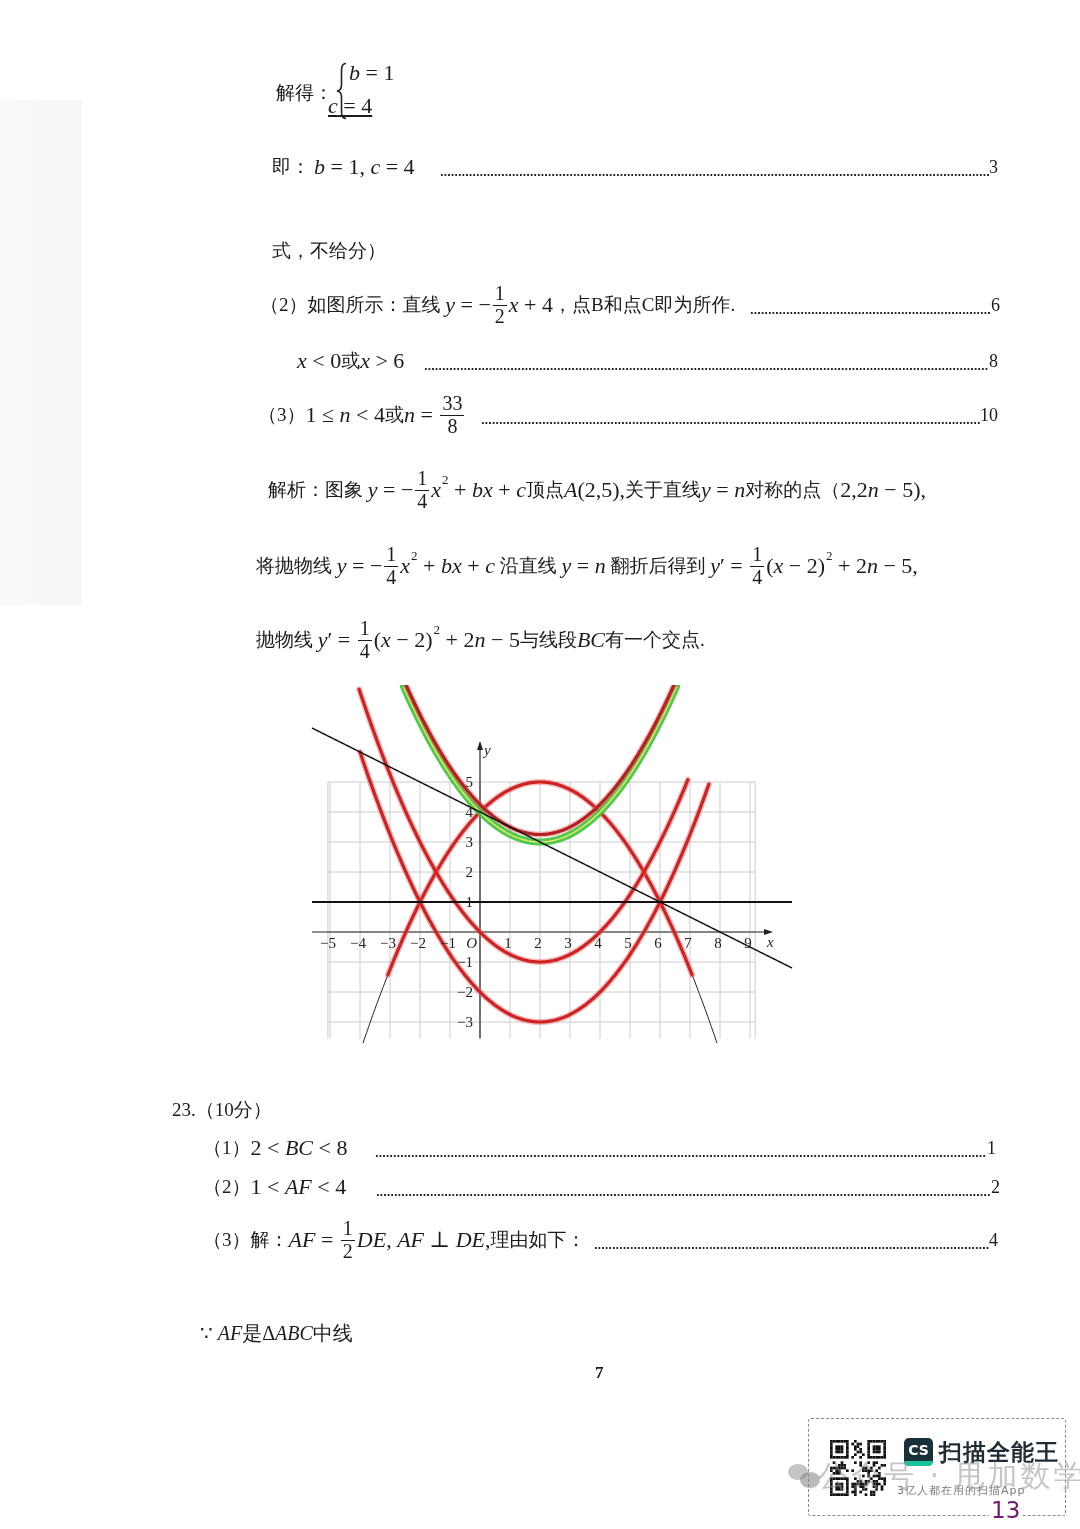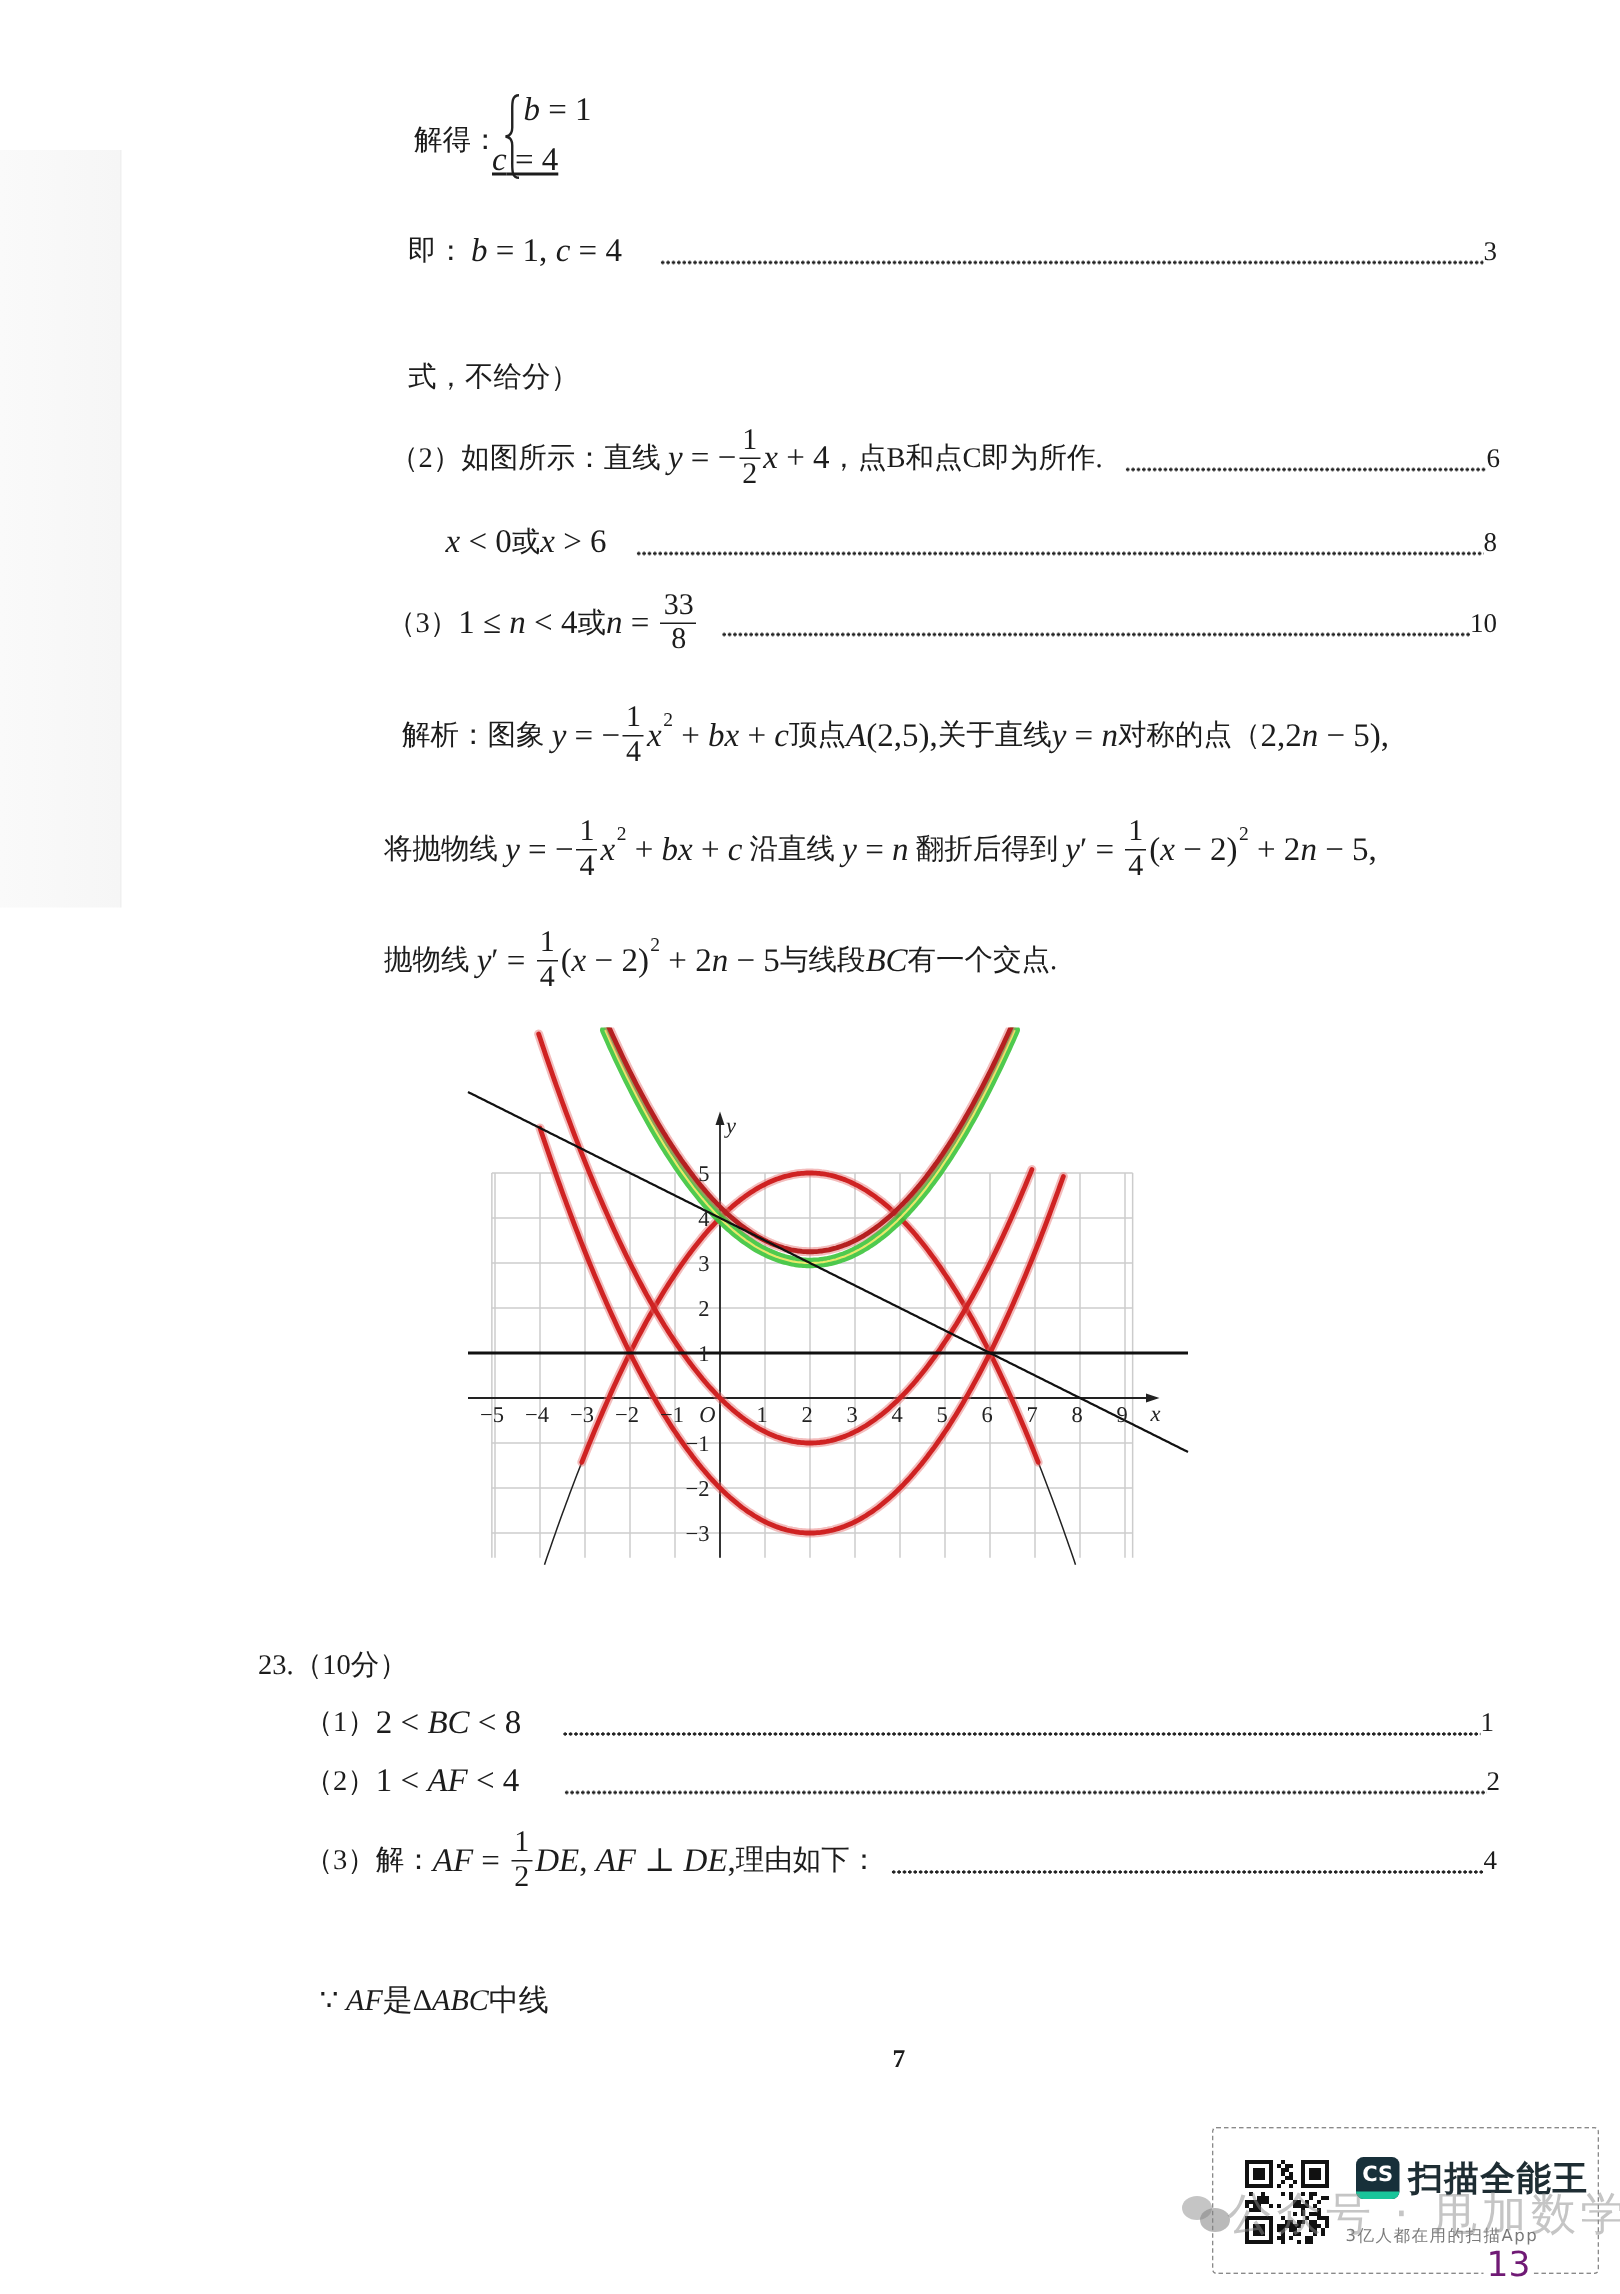--- a/index.html
+++ b/index.html
@@ -277,21 +277,21 @@
     <span class="m"><i>AF</i> = </span>
     <span class="frac">
       <span class="num">1</span>
       <span class="den">2</span>
     </span>
     <span class="m"><i>DE</i>, <i>AF</i> ⊥ <i>DE</i>,</span>
     <span class="cjk">理由如下：</span>
     <span class="leader" style="margin-left:8px"></span>
     <span class="score">4</span>
   </div>
-  <div class="ln" style="left:213px;top:1320px;height:26px;">
+  <div class="ln" style="left:200px;top:1320px;height:26px;">
     <span class="mix" style="font-size:20px">∵ <i>AF</i>是Δ<i>ABC</i>中线</span>
   </div>
 
   <div class="pagenum">7</div>
 
   <div class="wm-box"></div>
   <svg id="qr-svg" width="56" height="56" viewBox="0 0 21 21">
       <rect x="0" y="0" width="1" height="1" fill="#111"></rect>
       <rect x="1" y="0" width="1" height="1" fill="#111"></rect>
       <rect x="2" y="0" width="1" height="1" fill="#111"></rect>

